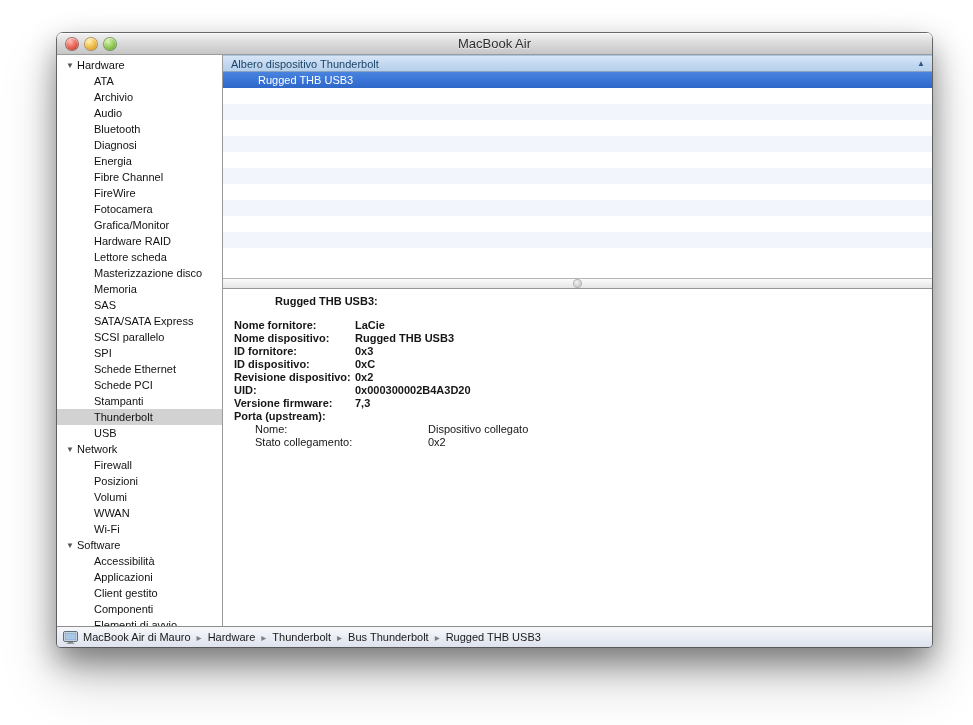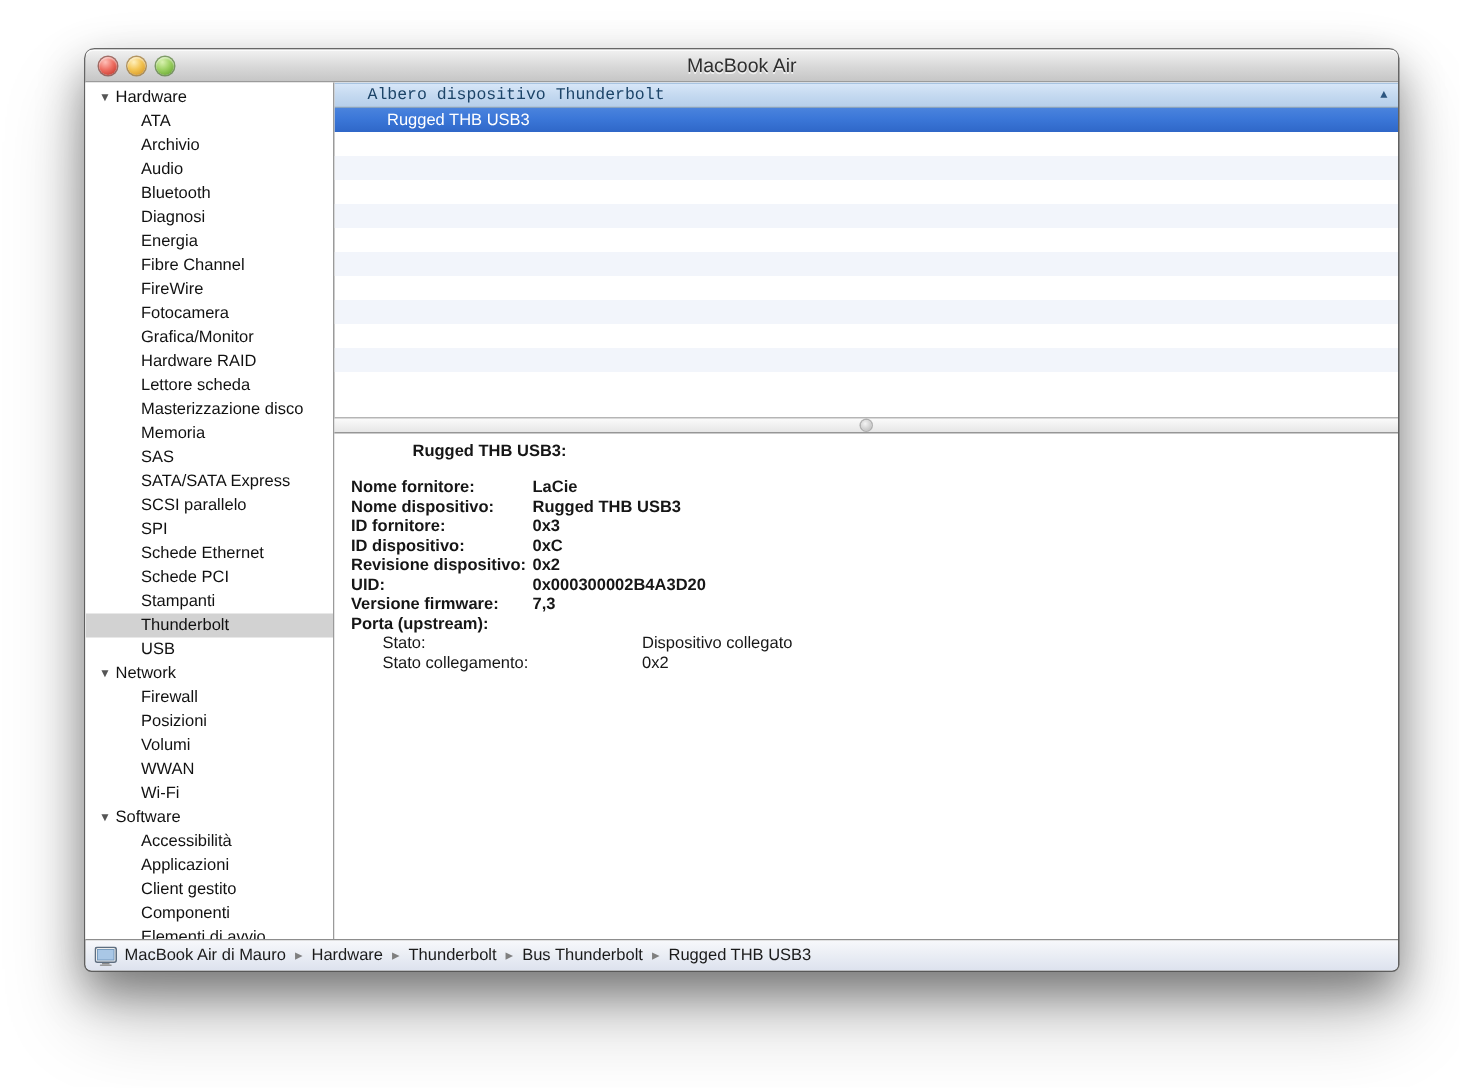--- a/index.html
+++ b/index.html
@@ -54,21 +54,21 @@
   .rightpane { flex:1 1 auto; display:flex; flex-direction:column; min-width:0; }
 
   
   .tree { height:223px; flex:0 0 223px; overflow:hidden; }
   .tree-header {
     height:17px; line-height:16px;
     background:linear-gradient(#d7e6f8,#c4d9f0 50%,#b6cfeb);
     border-top:1px solid #a8c4e2;
     border-bottom:1px solid #87a3c0;
     font-size:11px; color:#1c4468;
-    padding-left:22px; position:relative;font-family:Liberation Mono, monospace;
+    padding-left:8px; position:relative;
   }
   .sort-arrow { position:absolute; right:7px; top:0; font-size:8px; color:#2d5680; line-height:16px; }
   .tree-row { height:16px; line-height:16px; font-size:11px; color:#111; white-space:nowrap; }
   .tree-row.stripe { background:#f2f5fb; }
   .tree-row .tri { display:inline-block; width:12px; font-size:8px; color:#444; vertical-align:1px; }
   .tree-row.lvl0 { padding-left:7px; }
   .tree-row.lvl1 { padding-left:35px; }
   .tree-row.selected {
     background:linear-gradient(#4a83dd,#3b77d8 45%,#2f67c8);
     color:#ffffff;
@@ -224,21 +224,21 @@
             </div>
             <div class="detail-row ind0">
               <span class="dl">Versione firmware:</span>
               <span class="dv">7,3</span>
             </div>
             <div class="detail-row ind0">
               <span class="dl">Porta (upstream):</span>
               <span class="dv"></span>
             </div>
             <div class="detail-row ind1">
-              <span class="dl">Stato:</span>
+              <span class="dl">Nome:</span>
               <span class="dv">Dispositivo collegato</span>
             </div>
             <div class="detail-row ind1">
               <span class="dl">Stato collegamento:</span>
               <span class="dv">0x2</span>
             </div>
           </div>
       </div>
 
     </div>

